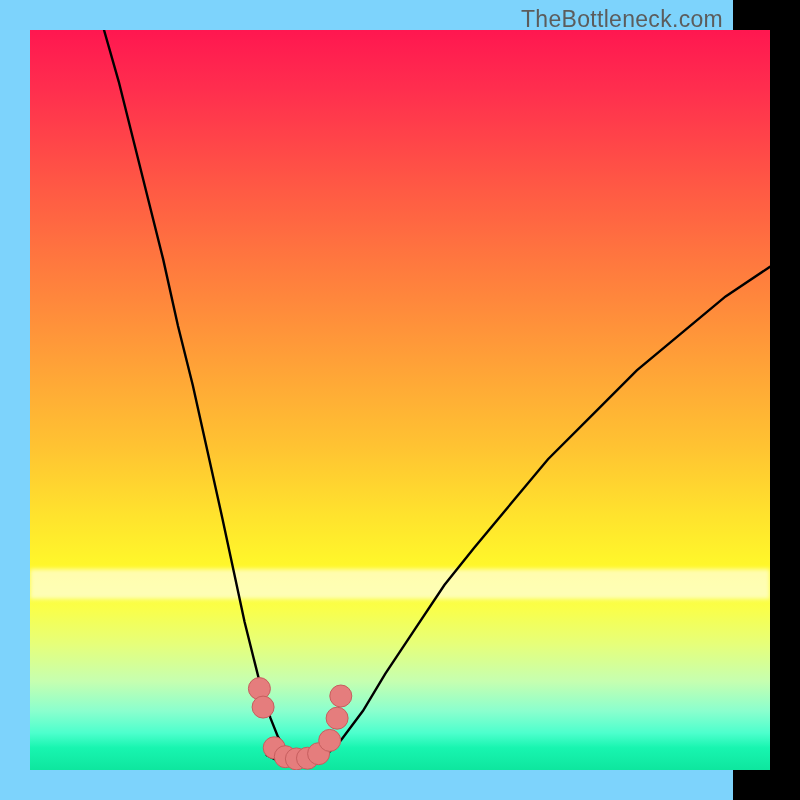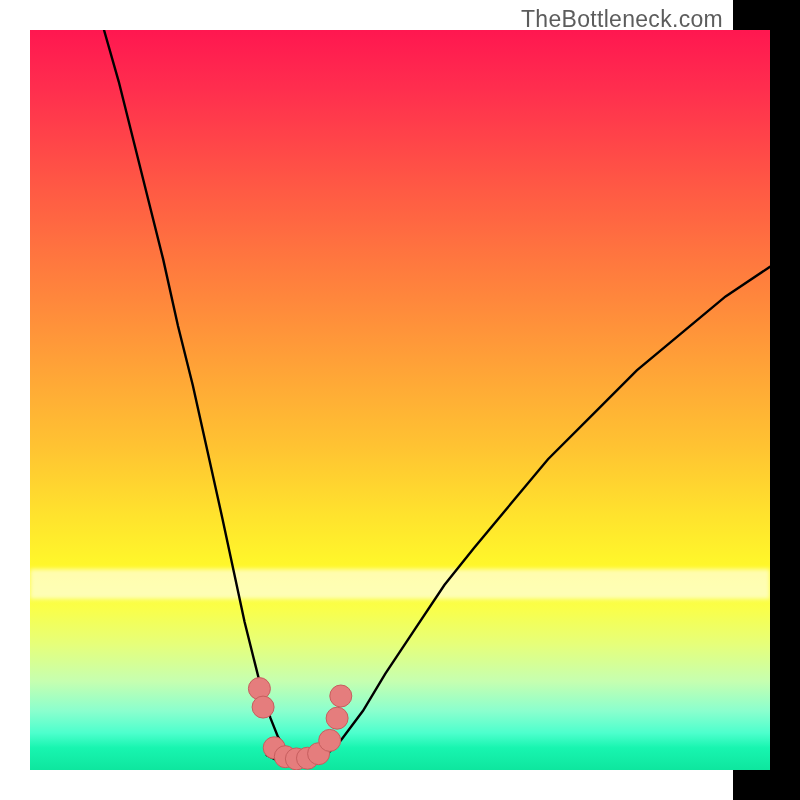--- a/index.html
+++ b/index.html
@@ -8,21 +8,21 @@
     width: 800px;
     height: 800px;
     background: #000;
     overflow: hidden;
     font-family: Arial, Helvetica, sans-serif;
   }
   .outer {
     position: relative;
     width: 733px;
     height: 800px;
-    background: #ffffff;
+    background: #7dd3fc;
   }
   .watermark {
     position: absolute;
     top: 6px;
     right: 10px;
     color: #5c5c5c;
     font-size: 23px;
     font-weight: 500;
     letter-spacing: 0.3px;
     z-index: 10;

